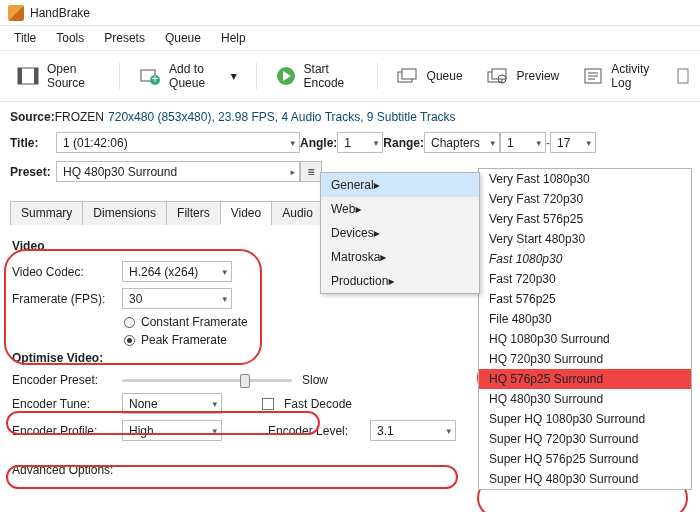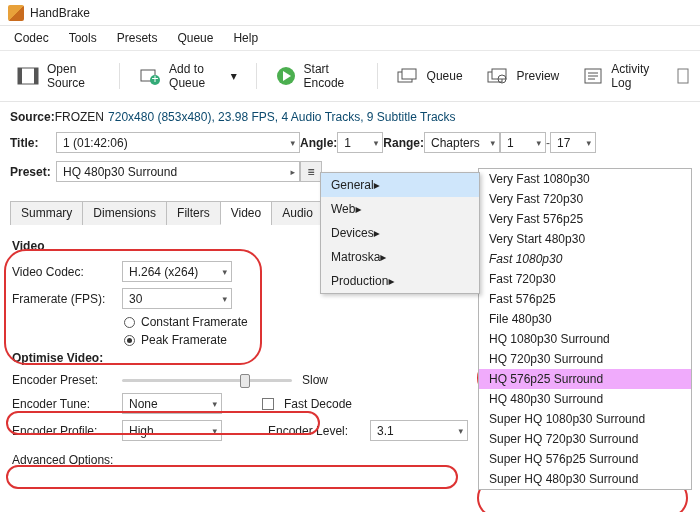--- a/index.html
+++ b/index.html
@@ -29,40 +29,40 @@
 .field-lbl{width:100px}
 .radio{display:flex;align-items:center;gap:6px;margin-left:112px;margin-top:4px}
 .rcircle{width:11px;height:11px;border:1px solid #555;border-radius:50%;display:inline-flex;align-items:center;justify-content:center}
 .rcircle.on::after{content:"";width:5px;height:5px;border-radius:50%;background:#333}
 .redbox{position:absolute;border:2px solid #d33;border-radius:22px;pointer-events:none}
 .popup{position:absolute;left:320px;top:172px;width:160px;background:#f2f2f2;border:1px solid #b5b5b5;box-shadow:2px 2px 4px rgba(0,0,0,.2);z-index:5}
 .popup .mi{display:flex;justify-content:flex-start;align-items:center;padding:5px 10px}
 .popup .mi.hl{background:#cfe6fb}
 .submenu{position:absolute;left:478px;top:168px;width:214px;background:#fff;border:1px solid #b5b5b5;z-index:4}
 .submenu .si{padding:3px 10px}
-.submenu .si.hl{background:#f0abfc}
+.submenu .si.hl{background:#ef4444}
 .submenu .si.it{font-style:italic}
 .slider{position:relative;width:170px;height:14px}
 .slider .track{position:absolute;top:6px;left:0;right:0;height:3px;background:#d0d0d0;border-radius:2px}
 .slider .thumb{position:absolute;top:1px;left:118px;width:10px;height:14px;background:#e8e8e8;border:1px solid #888;border-radius:2px}
 .cb{width:12px;height:12px;border:1px solid #777;display:inline-flex;align-items:center;justify-content:center}
 svg{display:block}
 .dash{color:#555}
 .ml{margin-left:4px}
 </style>
 </head>
 <body>
 
 <div class="titlebar">
   <div class="app-icon"></div>
   <span>HandBrake</span>
 </div>
 
 <div class="menubar">
-  <span>Codec</span>
+  <span>Title</span>
   <span>Tools</span>
   <span>Presets</span>
   <span>Queue</span>
   <span>Help</span>
 </div>
 
 <div class="toolbar">
   <div class="tbtn">
     <span class="ticon">
         <svg width="22" height="18">
@@ -231,27 +231,27 @@
     <span class="cb" style="margin-left:30px"></span>
     <span>Fast Decode</span>
   </div>
   <div class="row">
     <span class="field-lbl">Encoder Profile:</span>
     <span class="sel" style="width:100px">
         <span>High</span>
         <span class="car">▾</span>
       </span>
     <span style="width:92px;margin-left:36px">Encoder Level:</span>
-    <span class="sel" style="width:98px">
+    <span class="sel" style="width:86px">
         <span>3.1</span>
         <span class="car">▾</span>
       </span>
   </div>
 
-  <div style="margin-top:12px">Advanced Options:</div>
+  <div style="margin-top:22px">Advanced Options:</div>
 
   <div class="redbox" style="left:4px;top:24px;width:258px;height:116px"></div>
   <div class="redbox" style="left:6px;top:186px;width:314px;height:24px"></div>
   <div class="redbox" style="left:6px;top:240px;width:452px;height:24px"></div>
 </div>
 
 <div class="popup">
   <div class="mi hl">
       <span>General</span>
       <span>▸</span>

